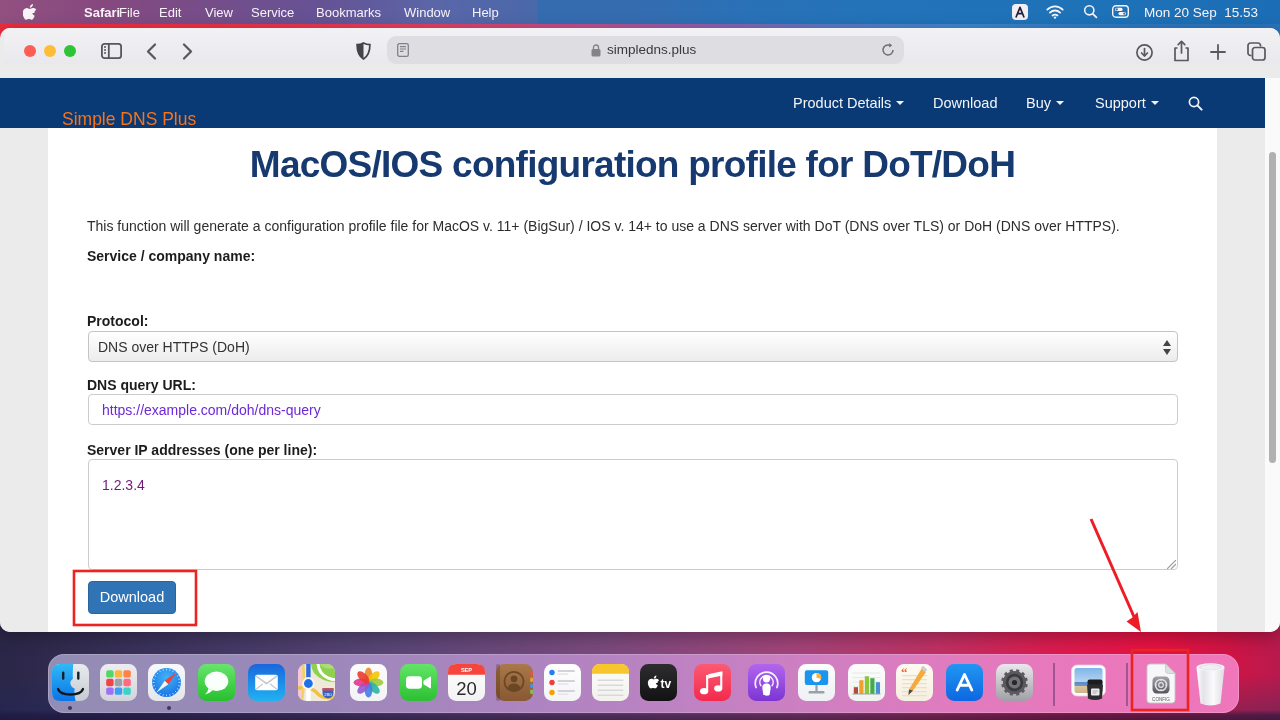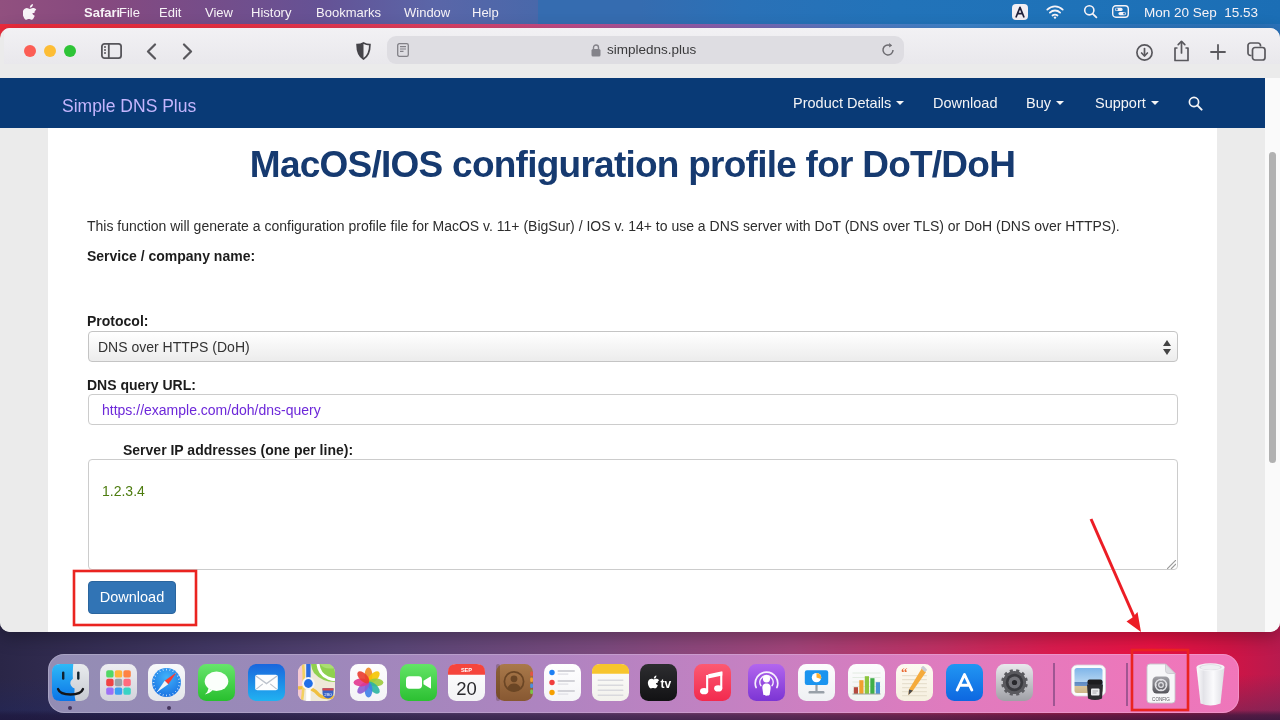--- a/index.html
+++ b/index.html
@@ -29,21 +29,21 @@
 #win { left:0; top:28px; width:1280px; height:604px; border-radius:10px; background:#ebebeb; overflow:hidden; box-shadow:0 5px 18px rgba(0,0,0,0.30); }
 #toolbar { left:4px; top:0; width:1280px; height:36px; background:linear-gradient(to bottom,#f2f1f4,#e9e8ec); }
 .tl { top:17px; width:12px; height:12px; border-radius:6px; }
 #urlbar { left:383px; top:8px; width:517px; height:28px; border-radius:9px; background:#dedde2; }
 #urltext { left:0; top:6px; width:517px; text-align:center; font-size:13.5px; color:#3a3a3c; }
 
 
 #navbar { left:0; top:50px; width:1265px; height:50px; background:#093a76; }
 #gutter { left:1265px; top:50px; width:15px; height:554px; background:#fafafa; }
 #thumb { left:1269px; top:124px; width:7px; height:311px; border-radius:4px; background:#b1b1b1; }
-#brand { left:62px; top:3px; height:62px; line-height:50px; color:#c4b5fd; font-size:17.5px; }
+#brand { left:62px; top:16px; height:62px; line-height:50px; color:#f97316; font-size:17.5px; }
 .nav-it { top:0; height:50px; line-height:50px; color:#f4f4f6; font-size:14.5px; }
 .caret { display:inline-block; width:0; height:0; border-left:4px solid transparent; border-right:4px solid transparent; border-top:4px solid #f4f4f6; vertical-align:middle; margin-left:5px; margin-bottom:2px; }
 #pagebody { left:0; top:100px; width:1265px; height:504px; background:#ebebeb; }
 #container { left:48px; top:0; width:1169px; height:504px; background:#fff; }
 
 
 #h1 { left:48px; top:16px; width:1169px; text-align:center; color:#163a70; font-size:37px; font-weight:bold; letter-spacing:-0.75px; }
 .ctext { color:#2d2d2d; font-size:14px; }
 .clabel { color:#1c1c1c; font-size:14px; font-weight:bold; }
 .field { left:88px; width:1090px; border:1px solid #ccc; border-radius:4px; background:#fff; }
@@ -69,21 +69,21 @@
   <div id="wall-band" class="abs"></div>
   <div id="wall-bottom" class="abs"></div>
 
   <svg class="abs" style="left:23px; top:4px;" width="14" height="17" viewBox="0 0 14 17">
     <path fill="#f7f3f7" d="M11.4 9.1c0-2.2 1.8-3.2 1.9-3.3-1-1.5-2.6-1.7-3.2-1.7-1.4-.1-2.7.8-3.3.8-.7 0-1.8-.8-2.9-.8C2.4 4.2 1 5.1.2 6.5c-1.3 2.2-.3 5.6.9 7.4.6.9 1.3 1.9 2.3 1.8 1-.1 1.3-.6 2.5-.6s1.5.6 2.5.6c1.1 0 1.7-.9 2.3-1.8.7-1 1-2 1-2.1-.1-.1-2.3-.9-2.3-2.7zM9.2 2.6c.5-.7.9-1.6.8-2.6-.8.1-1.8.6-2.3 1.2-.5.6-1 1.5-.8 2.5.9.1 1.8-.5 2.3-1.1z"></path>
   </svg>
   <div class="abs mb b" style="left:58px;margin-left:26px;">Safari</div>
   <div class="abs mb" style="left:119px;">File</div>
   <div class="abs mb" style="left:159px;">Edit</div>
   <div class="abs mb" style="left:205px;">View</div>
-  <div class="abs mb" style="left:251px;">History</div>
+  <div class="abs mb" style="left:251px;">Service</div>
   <div class="abs mb" style="left:316px;">Bookmarks</div>
   <div class="abs mb" style="left:404px;">Window</div>
   <div class="abs mb" style="left:472px;">Help</div>
 
   <div class="abs" style="left:1012px; top:4px; width:16px; height:16px; border-radius:4px; background:#f2eef3;"></div>
   <svg class="abs" style="left:1012px; top:4px;" width="16" height="16" viewBox="0 0 16 16">
     <path d="M4.2 12.8 L8 3.4 L11.8 12.8 M5.5 9.6 H10.5" fill="none" stroke="#20203a" stroke-width="1.7" stroke-linejoin="round" stroke-linecap="round"></path>
   </svg>
   <svg class="abs" style="left:1046px; top:5px;" width="18" height="14" viewBox="0 0 18 14">
     <g fill="none" stroke="#f7f3f7" stroke-width="1.8" stroke-linecap="round">
@@ -192,23 +192,23 @@
         <div class="abs fieldtext" style="top:7px; left:9px; color:#333;">DNS over HTTPS (DoH)</div>
         <svg class="abs" style="left:1073px; top:8px;" width="10" height="15" viewBox="0 0 10 15">
           <path d="M5 0 L9 6 L1 6 Z" fill="#444"></path>
           <path d="M5 15 L9 9 L1 9 Z" fill="#444"></path>
         </svg>
       </div>
       <div class="abs clabel" style="left:87px; top:249px;">DNS query URL:</div>
       <div class="abs field" style="top:266px; height:31px;">
           <div class="abs fieldtext" style="top:7px; color:#6d28d9;">https://example.com/doh/dns-query</div>
         </div>
-      <div class="abs clabel" style="left:87px; top:314px;margin-left:36px;">Server IP addresses (one per line):</div>
+      <div class="abs clabel" style="left:87px; top:314px;">Server IP addresses (one per line):</div>
       <div class="abs field" style="top:331px; height:111px;">
-        <div class="abs fieldtext" style="top:23px; color:#4d7c0f;">1.2.3.4</div>
+        <div class="abs fieldtext" style="top:17px; color:#701a75;">1.2.3.4</div>
         <svg class="abs" style="left:1078px; top:100px;" width="9" height="9" viewBox="0 0 9 9">
           <line x1="0" y1="9" x2="9" y2="0" stroke="#9a9a9a" stroke-width="1.2"></line>
           <line x1="4" y1="9" x2="9" y2="4" stroke="#9a9a9a" stroke-width="1.2"></line>
         </svg>
       </div>
       <div id="btn" class="abs">Download</div>
     </div>
   </div>
 
   <div class="abs" style="left:0; top:710px; width:1280px; height:10px; background:linear-gradient(to bottom, rgba(28,18,52,0) 0%, rgba(28,18,52,0.5) 50%, rgba(28,18,52,0.62) 100%);"></div>

